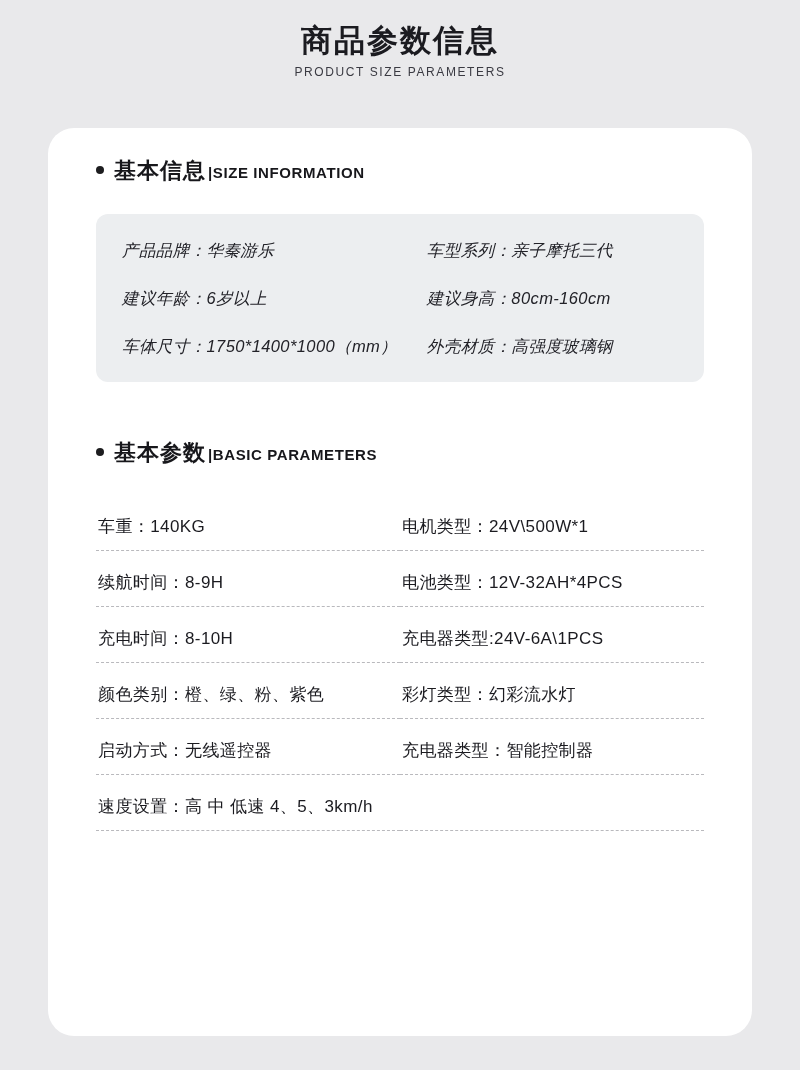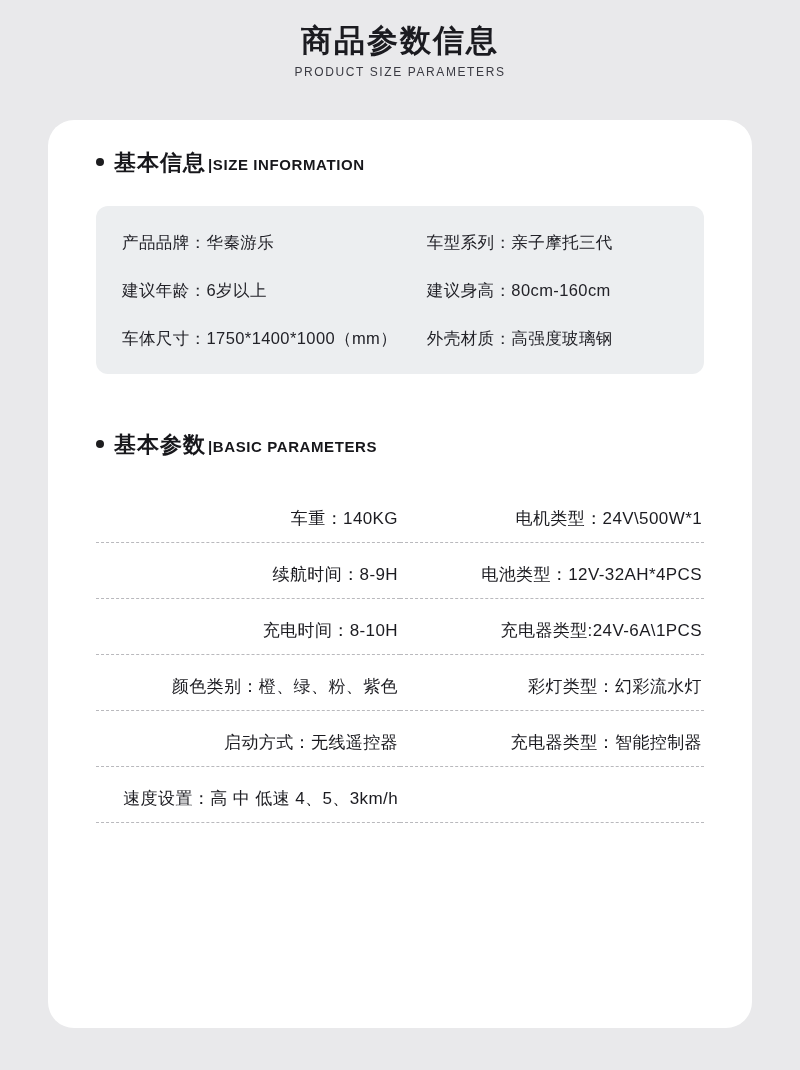--- a/index.html
+++ b/index.html
@@ -38,21 +38,21 @@
     font-size: 12px;
     letter-spacing: 1.6px;
     color: #3a3a42;
     margin-top: 4px;
   }
 
   
   .card {
     position: absolute;
     left: 48px;
-    top: 120px;
+    top: 128px;
     width: 704px;
     height: 908px;
     background: #ffffff;
     border-radius: 26px;
     box-sizing: border-box;
     padding: 28px 30px 0 30px;
   }
 
   
   .section-head {
@@ -84,20 +84,21 @@
     margin-left: 2px;
   }
 
   
   .info-box {
     margin: 28px 18px 0 18px;
     background: #eceef0;
     border-radius: 12px;
     padding: 26px 26px 24px 26px;
     box-sizing: border-box;
+    font-style: italic;
   }
   .info-row {
     display: flex;
     margin-bottom: 26px;
   }
   .info-row:last-child {
     margin-bottom: 0;
   }
   .info-cell {
     font-size: 16.5px;
@@ -119,21 +120,20 @@
   .param-cell {
     width: 328px;
     box-sizing: border-box;
     border-bottom: 1px dashed #b9b9bd;
     padding: 9px 2px 12px 2px;
     font-size: 17px;
     letter-spacing: 0.4px;
     color: #1b1b20;
     white-space: nowrap;
     min-height: 22px;
-    text-align: right;
   }
   .param-cell.blank-line {
     border-bottom: 1px dashed #b9b9bd;
   }
   .param-cell.r2 { padding-top: 20px; }
 </style>
 </head>
 <body>
 
 <div class="page">

